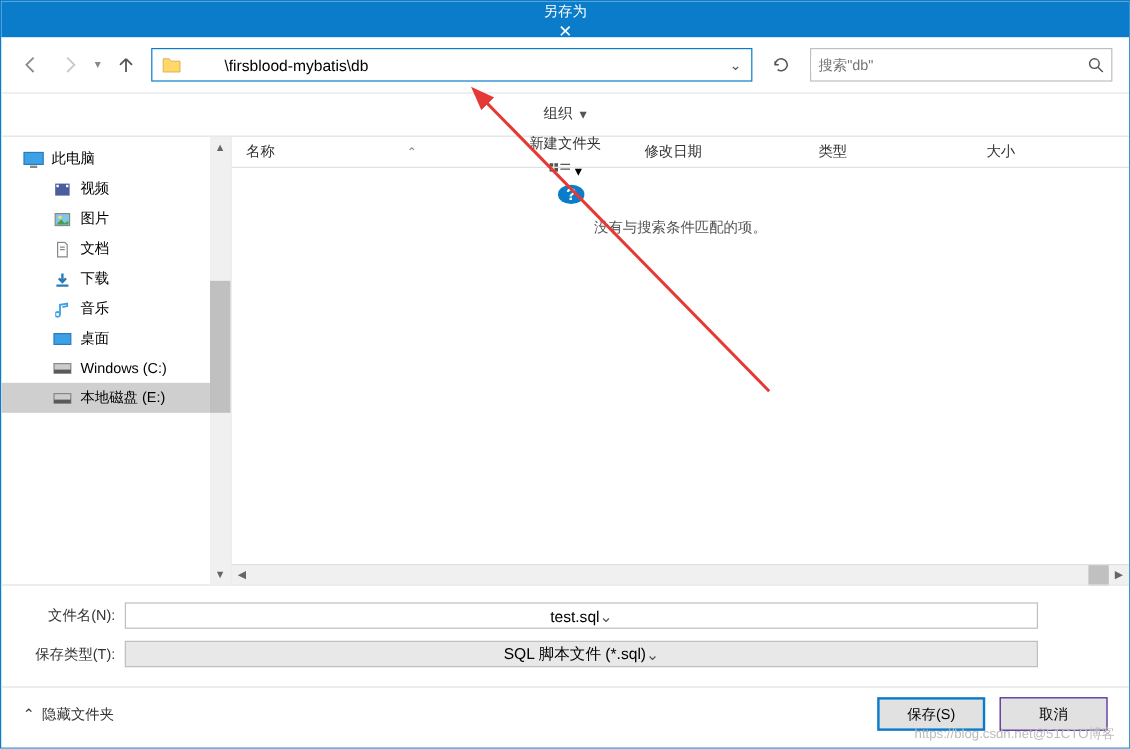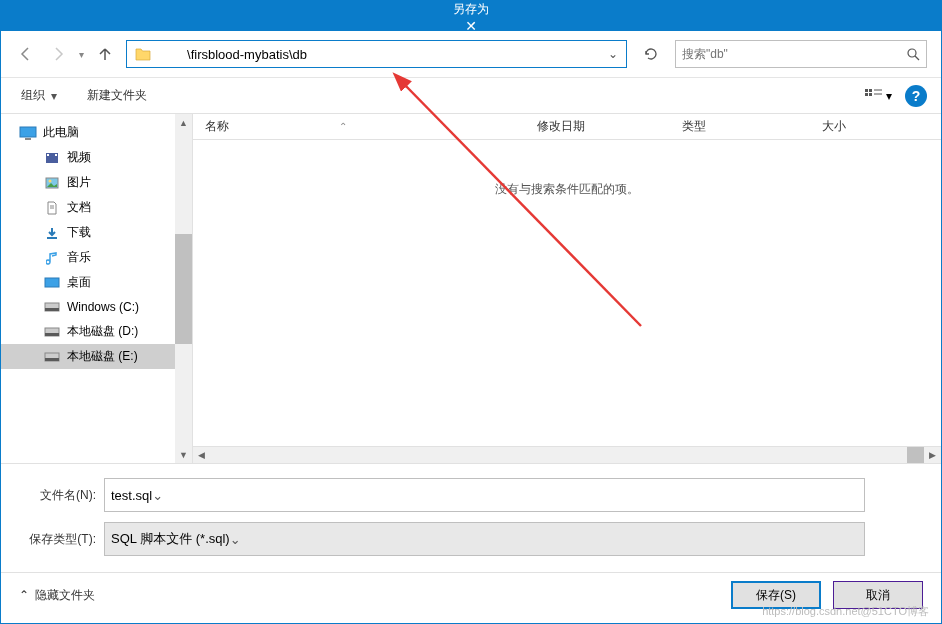--- a/index.html
+++ b/index.html
@@ -14,21 +14,21 @@
     .nav-btn svg { width: 16px; height: 16px; }
     .address { flex: 1; border: 1px solid #0a7cca; height: 28px; display: flex; align-items: center; background: #fff; gap: 26px; }
     .folder-icon { width: 20px; height: 20px; margin: 0 6px; display: flex; align-items: center; justify-content: center; }
     .folder-icon svg { width: 16px; height: 14px; }
     .address-text { flex: 1; padding: 0 2px; font-size: 13px; color: #000; }
     .address-caret { padding: 0 8px; color: #555; }
     .refresh { width: 28px; height: 28px; display: flex; align-items: center; justify-content: center; }
     .search-box { width: 252px; height: 28px; border: 1px solid #bfbfbf; display: flex; align-items: center; }
     .search-box input { flex: 1; border: none; outline: none; padding: 0 6px; font-size: 12px; font-family: inherit; color: #777; }
     .search-box .search-icon { width: 26px; display: flex; align-items: center; justify-content: center; color: #555; }
-    .toolbar-row { display: flex; align-items: center; padding: 4px 14px; height: 36px; border-bottom: 1px solid #e1e1e1; }
+    .toolbar-row { display: flex; align-items: center; padding: 4px 14px; height: 36px; border-bottom: 1px solid #e1e1e1; flex-direction: column; }
     .toolbar-btn { display: flex; align-items: center; gap: 4px; padding: 4px 6px; color: #333; font-size: 12px; }
     .toolbar-btn .drop { color: #555; margin-left: 2px; }
     .spacer { flex: 1; }
     .view-btn { display: flex; align-items: center; gap: 2px; padding: 3px; }
     .help-icon { width: 22px; height: 22px; border-radius: 50%; background: #0a7cca; color: #fff; display: flex; align-items: center; justify-content: center; font-weight: bold; margin-left: 10px; font-size: 14px; }
     .body-area { display: flex; flex: 1; min-height: 0; }
     .sidebar { width: 192px; border-right: 1px solid #e1e1e1; display: flex; position: relative; }
     .sidebar-inner { flex: 1; overflow: hidden; padding-top: 6px; }
     .tree-item { display: flex; align-items: center; padding: 4px 8px 4px 18px; gap: 6px; }
     .tree-item.child { padding-left: 42px; }
@@ -44,21 +44,21 @@
     .col-type { width: 140px; }
     .col-size { flex: 1; }
     .empty-msg { text-align: center; color: #555; padding-top: 30px; }
     .hscroll { height: 17px; border-top: 1px solid #e1e1e1; background: #f0f0f0; display: flex; align-items: center; }
     .hscroll .lbtn, .hscroll .rbtn { width: 17px; height: 17px; display: flex; align-items: center; justify-content: center; font-size: 9px; color: #666; }
     .hscroll .rtrack { flex: 1; }
     .hscroll .rthumb { width: 17px; height: 17px; background: #c0c0c0; margin-left: auto; }
     .bottom-form { padding: 14px 18px 6px 18px; border-top: 1px solid #e1e1e1; }
     .form-row { display: flex; align-items: center; margin-bottom: 10px; }
     .form-label { width: 85px; text-align: right; padding-right: 8px; font-size: 12px; color: #333; }
-    .form-input { flex: 1; height: 34px; border: 1px solid #bfbfbf; padding: 0 6px; font-family: inherit; font-size: 13px; display: flex; align-items: center; justify-content: flex-start; margin-right: 58px; }
+    .form-input { flex: 1; height: 22px; border: 1px solid #bfbfbf; padding: 0 6px; font-family: inherit; font-size: 13px; display: flex; align-items: center; justify-content: center; margin-right: 58px; }
     .form-select { background: #e8e8e8; }
     .footer-row { display: flex; align-items: center; padding: 8px 18px 14px 18px; border-top: 1px solid #e1e1e1; }
     .hide-folders { display: flex; align-items: center; gap: 6px; font-size: 12px; color: #333; }
     .btn { width: 90px; height: 28px; margin-left: 12px; border: 1px solid #4c1d95; background: #e1e1e1; font-family: inherit; font-size: 12px; }
     .btn-primary { border: 2px solid #0a7cca; }
     .arrow-red { position: absolute; pointer-events: none; z-index: 5; }
     .watermark { position: absolute; bottom: 4px; right: 12px; color: #bbb; font-size: 11px; pointer-events: none; }
   </style>
 </head>
 <body>
@@ -206,29 +206,20 @@
         </div>
         <div class="tree-item child">
           <div class="tree-icon">
               <svg width="16" height="10" viewBox="0 0 16 10">
                 <rect x="1" y="1" width="14" height="8" fill="#ccc" stroke="#888"></rect>
                 <rect x="1" y="6" width="14" height="3" fill="#5a5a5a"></rect>
               </svg>
             </div>
           <span>Windows (C:)</span>
         </div>
-        <div class="tree-item child">
-          <div class="tree-icon">
-              <svg width="16" height="10" viewBox="0 0 16 10">
-                <rect x="1" y="1" width="14" height="8" fill="#ccc" stroke="#888"></rect>
-                <rect x="1" y="6" width="14" height="3" fill="#5a5a5a"></rect>
-              </svg>
-            </div>
-          <span>本地磁盘 (D:)</span>
-        </div>
         <div class="tree-item child selected">
           <div class="tree-icon">
               <svg width="16" height="10" viewBox="0 0 16 10">
                 <rect x="1" y="1" width="14" height="8" fill="#ccc" stroke="#888"></rect>
                 <rect x="1" y="6" width="14" height="3" fill="#5a5a5a"></rect>
               </svg>
             </div>
           <span>本地磁盘 (E:)</span>
         </div>
       </div>

